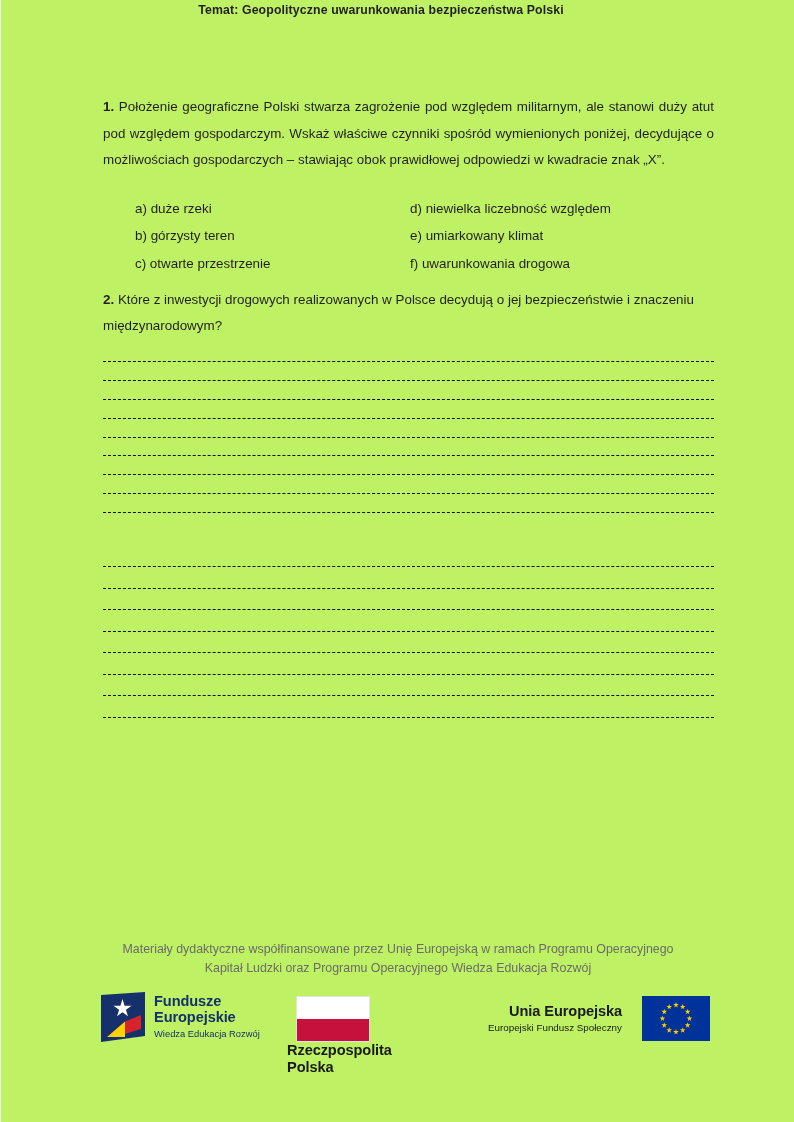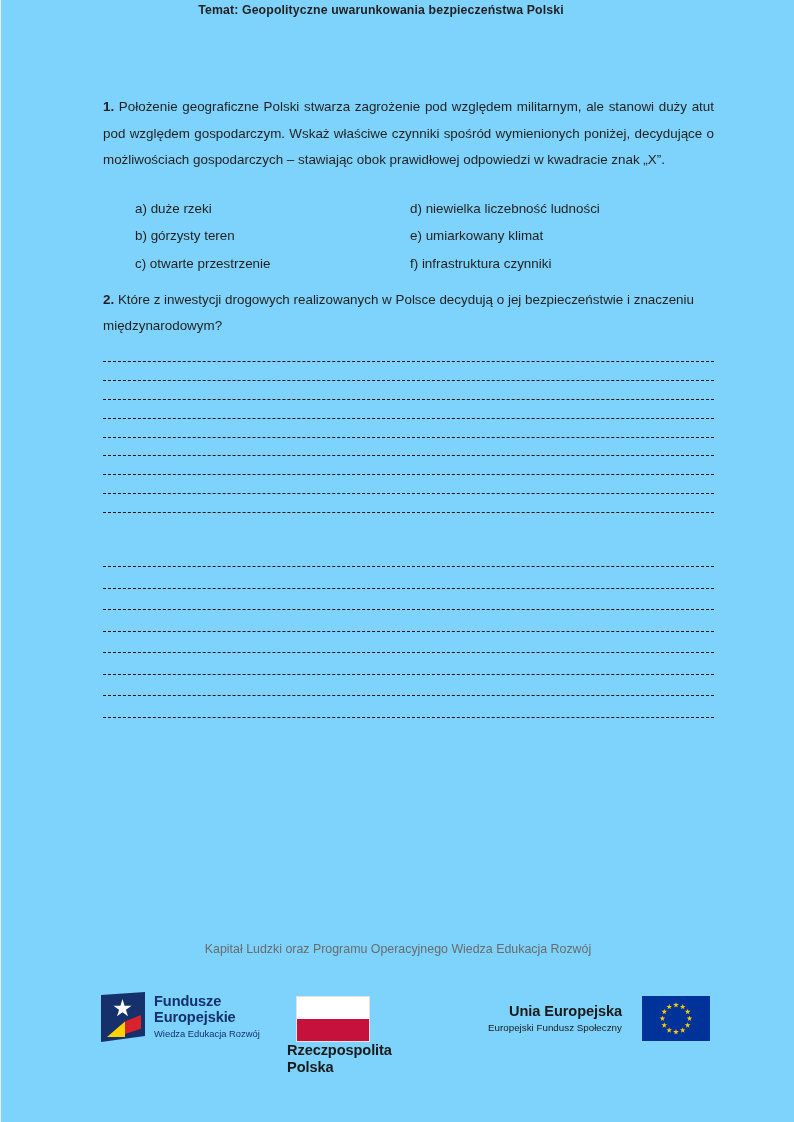--- a/index.html
+++ b/index.html
@@ -8,21 +8,21 @@
     background: #ffffff;
   }
   body {
     font-family: "Liberation Sans", sans-serif;
     color: #231f20;
   }
   .page {
     position: relative;
     width: 794px;
     height: 1122px;
-    background: #7dd3fc;
+    background: #bef264;
     border-left: 1px solid #eceef0;
     box-sizing: border-box;
     overflow: hidden;
   }
 
   
   .topic {
     position: absolute;
     top: 3px;
     left: 0;
@@ -243,23 +243,23 @@
 
     <p class="q-para"><span class="num">1.</span> <span>Położenie geograficzne Polski stwarza zagrożenie pod względem militarnym, ale stanowi duży atut pod względem gospodarczym. Wskaż właściwe czynniki spośród wymienionych poniżej, decydujące o możliwościach gospodarczych – stawiając obok prawidłowej odpowiedzi w kwadracie znak „X”.</span></p>
 
     <div class="options">
       <div class="opt-col left">
         <div class="opt">a) duże rzeki</div>
         <div class="opt">b) górzysty teren</div>
         <div class="opt">c) otwarte przestrzenie</div>
       </div>
       <div class="opt-col right">
-        <div class="opt">d) niewielka liczebność ludności</div>
+        <div class="opt">d) niewielka liczebność względem</div>
         <div class="opt">e) umiarkowany klimat</div>
-        <div class="opt">f) infrastruktura czynniki</div>
+        <div class="opt">f) uwarunkowania drogowa</div>
       </div>
     </div>
 
     <p class="q-para left-align block-q2"><span class="num">2.</span> <span>Które z inwestycji drogowych realizowanych w Polsce decydują o jej bezpieczeństwie i znaczeniu międzynarodowym?</span></p>
 
     <div class="gap-q2-lines"></div>
     <div class="lines q2">
         <div class="ans-line"></div>
         <div class="ans-line"></div>
         <div class="ans-line"></div>
@@ -282,20 +282,21 @@
         <div class="ans-line"></div>
         <div class="ans-line"></div>
         <div class="ans-line"></div>
         <div class="ans-line"></div>
         <div class="ans-line"></div>
       </div>
 
   </div>
 
   <div class="footer-text">
+    <div>Materiały dydaktyczne współfinansowane przez Unię Europejską w ramach Programu Operacyjnego</div>
     <div>Kapitał Ludzki oraz Programu Operacyjnego Wiedza Edukacja Rozwój</div>
   </div>
 
   <div class="logos">
 
     <div class="logo logo-fe">
       <div class="fe-mark">
         <div class="fe-flag"></div>
         <div class="fe-yellow"></div>
         <div class="fe-red"></div>

